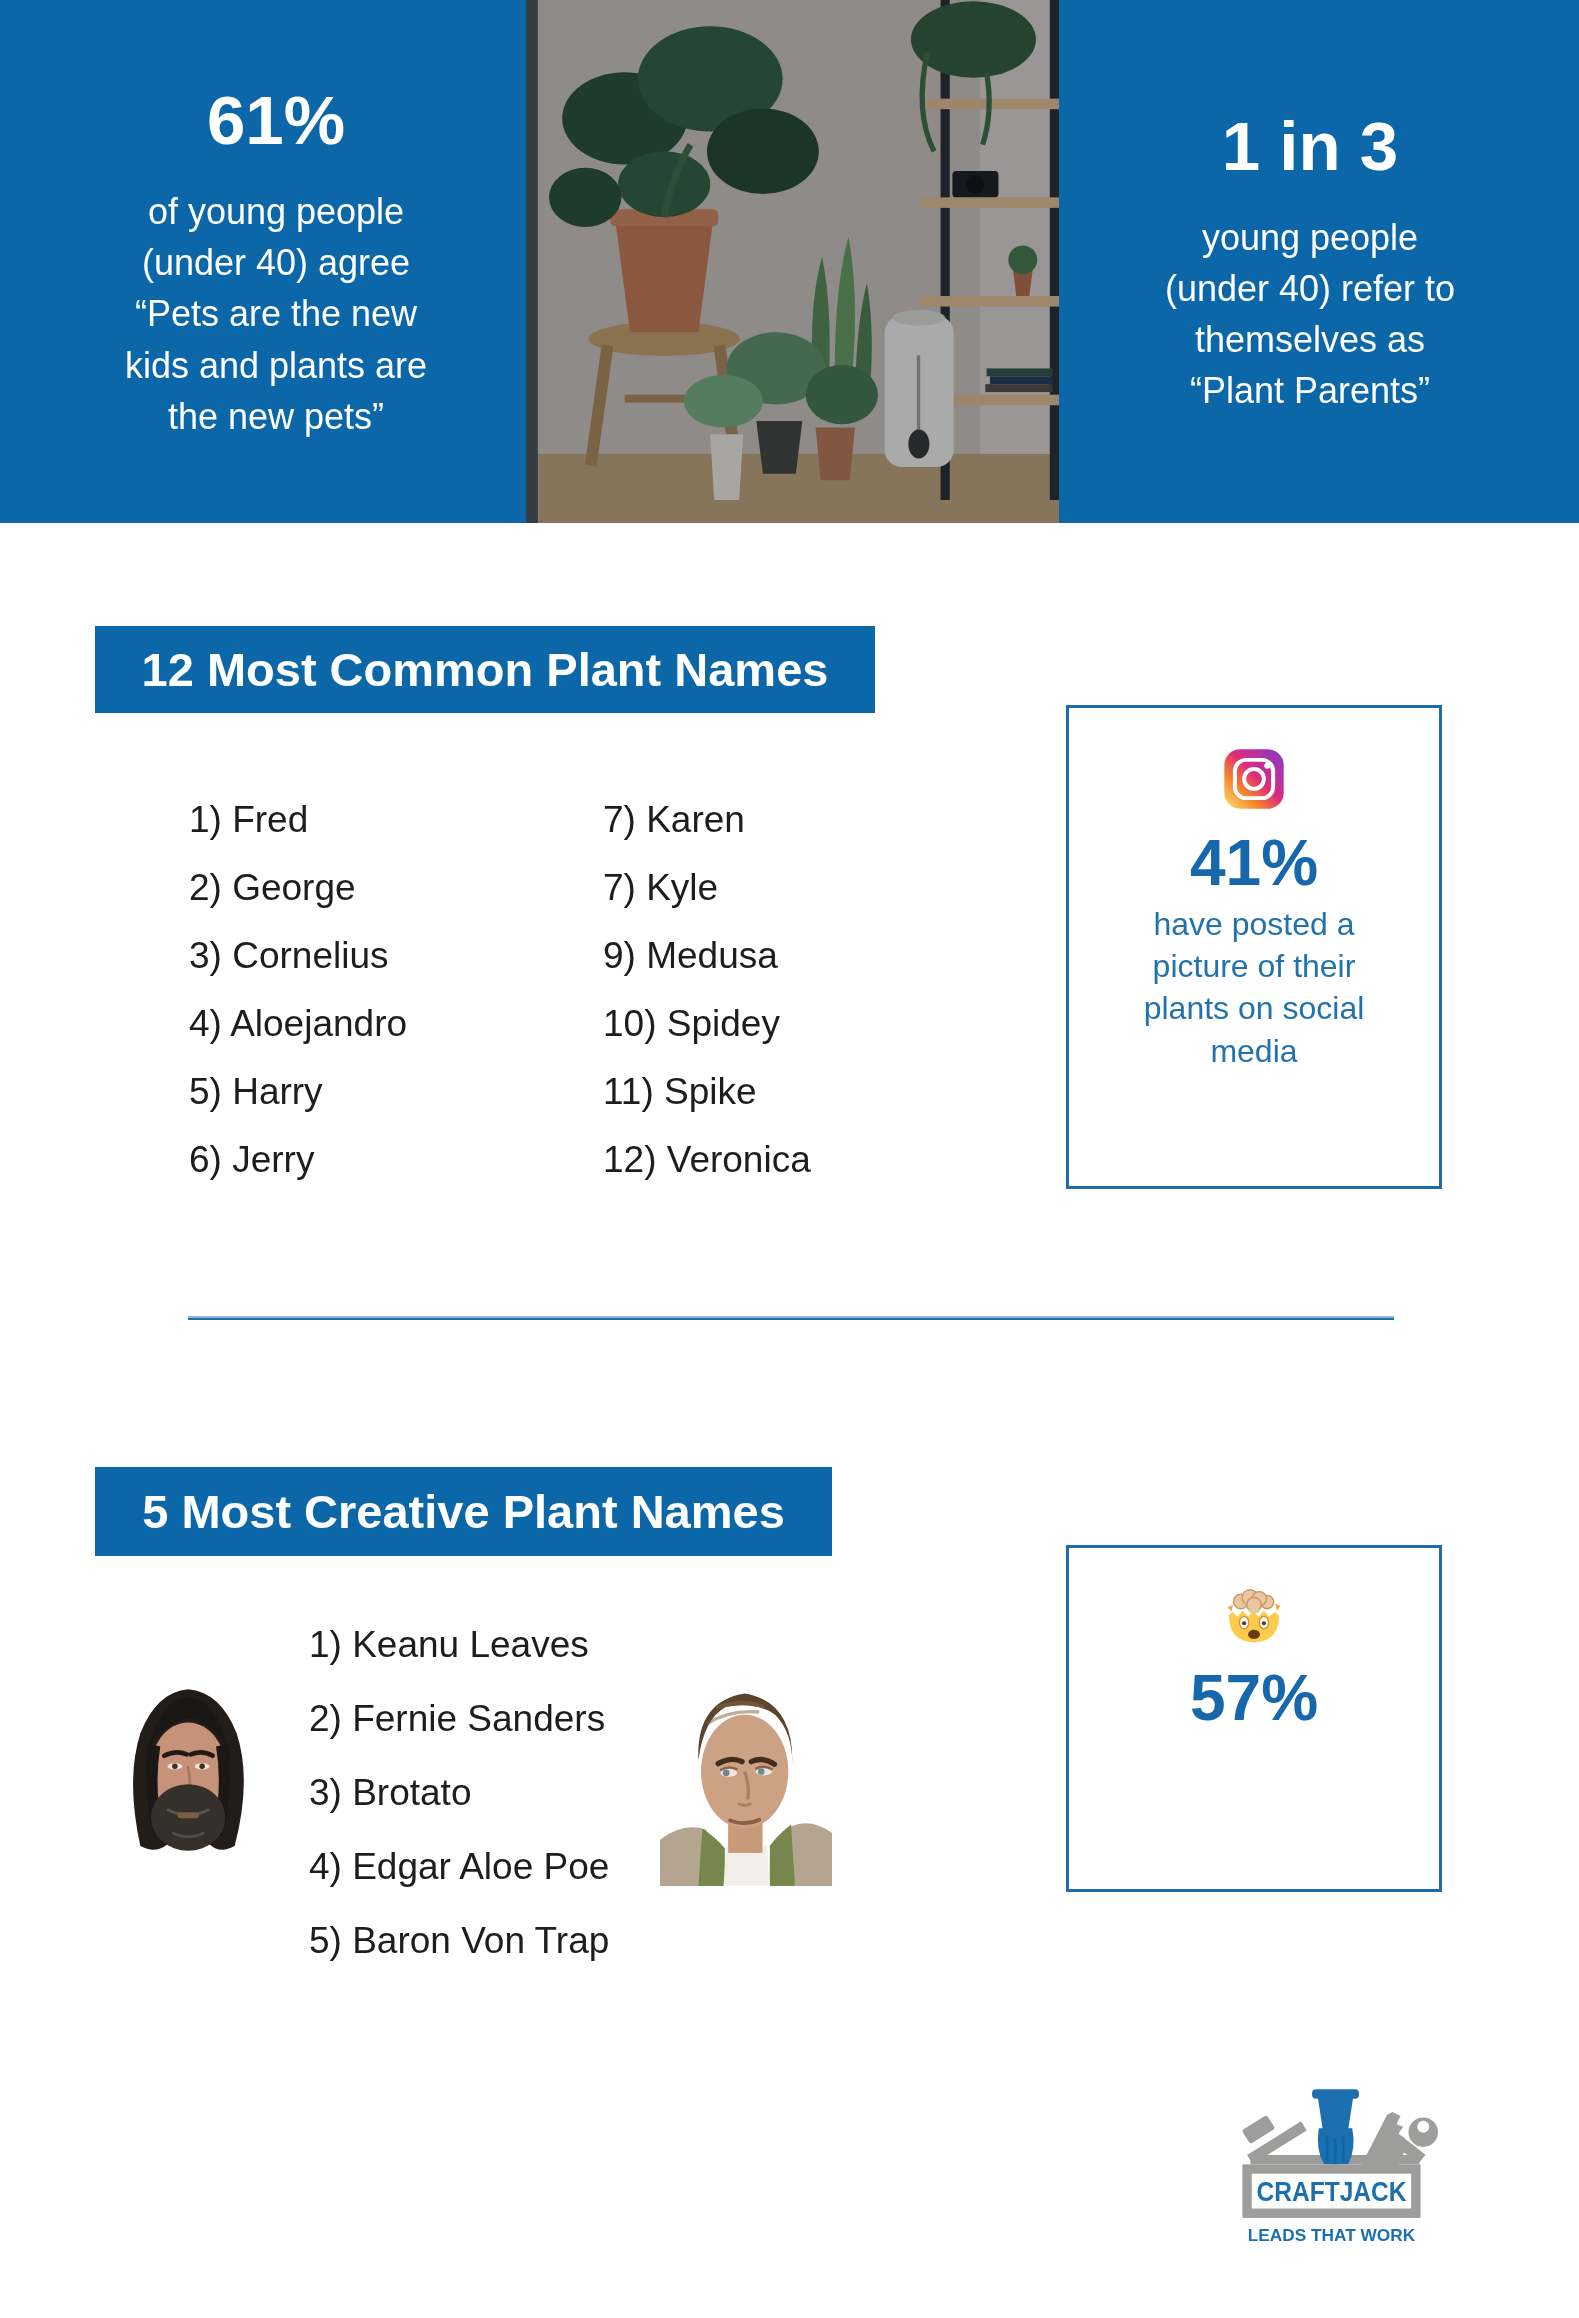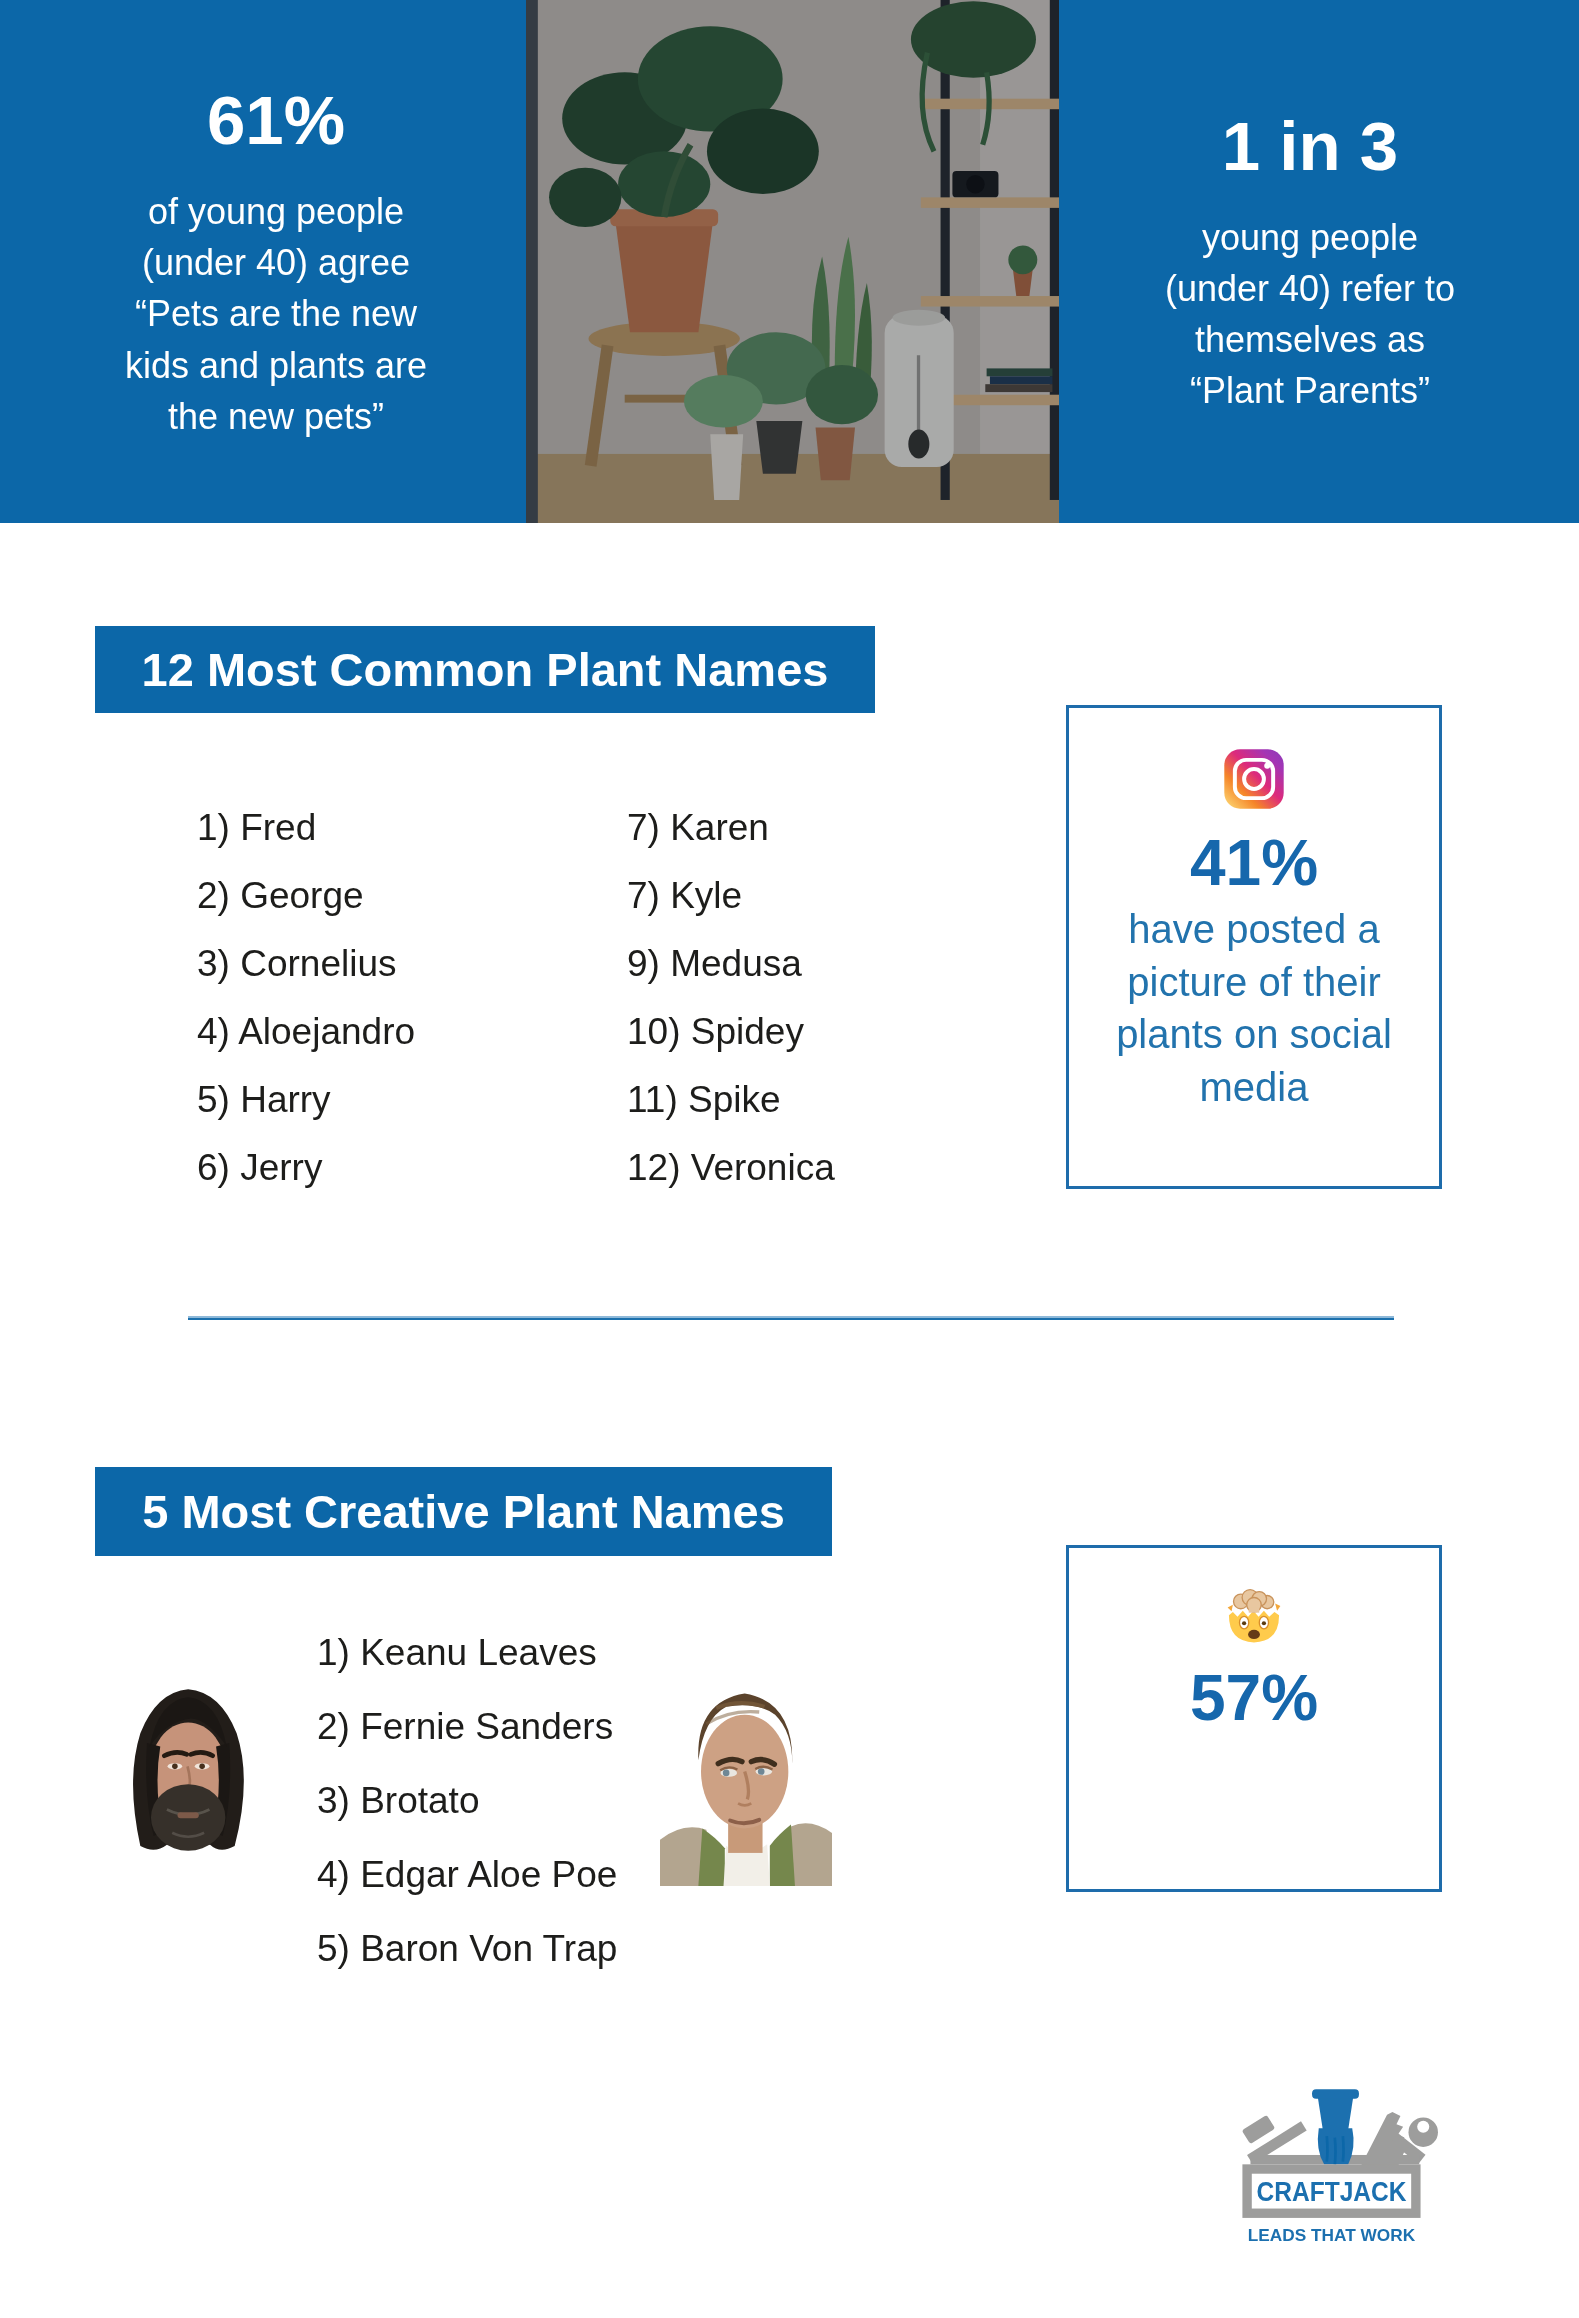--- a/index.html
+++ b/index.html
@@ -17,36 +17,36 @@
   .banner-photo { position:absolute; left:526px; top:0; width:533px; height:523px; }
   .banner-photo svg { display:block; width:100%; height:100%; }
 
   
   .section-header { position:absolute; background:#0c67a8; color:#ffffff; font-weight:700;
                     font-size:47px; display:flex; align-items:center; justify-content:center; }
   #header-common   { left:95px; top:626px;  width:780px; height:87px; }
   #header-creative { left:95px; top:1467px; width:737px; height:89px; }
 
   
-  ul { list-style:none; margin:16px; padding:0; }
+  ul { list-style:none; margin:8px; padding:0; }
   .common-list { position:absolute; left:181px; top:778px; width:855px; display:flex; }
   .common-list .col1 { width:398px; }
   .common-list li, .creative-list li { height:68px; display:flex; align-items:center;
                     font-size:37px; color:#1d1d1b; }
   .creative-list { position:absolute; left:301px; top:1600px; }
   .creative-list li { height:74px; }
 
   
   .stat-box { position:absolute; box-sizing:border-box; border:3.3px solid #1e6cab; background:#ffffff;
               display:flex; flex-direction:column; align-items:center; text-align:center; }
   #instagram-box { left:1066px; top:705px; width:376px; height:484px; padding-top:38px; }
   #talk-box      { left:1066px; top:1545px; width:376px; height:347px; padding-top:33px; }
   .box-icon { width:66px; height:66px; }
   .box-number { font-size:64px; font-weight:700; color:#1667ac; margin-top:18.4px; line-height:1.05; }
-  .box-text   { font-size:40px; line-height:1.32; color:#2273ad; white-space:pre-line; margin-top:5.3px; }
+  .box-text   { font-size:32px; line-height:1.32; color:#2273ad; white-space:pre-line; margin-top:5.3px; }
 
   
   .divider { position:absolute; left:188px; top:1316px; width:1206px; height:2px;
              background:#8fb9d9; border-bottom:2.6px solid #1b70ad; }
 
   
   .keanu   { position:absolute; left:120px;  top:1680px; width:137px; height:176px; }
   .plummer { position:absolute; left:660px; top:1670px; width:172px; height:217px; }
   .keanu svg, .plummer svg { display:block; width:100%; height:100%; }
 

